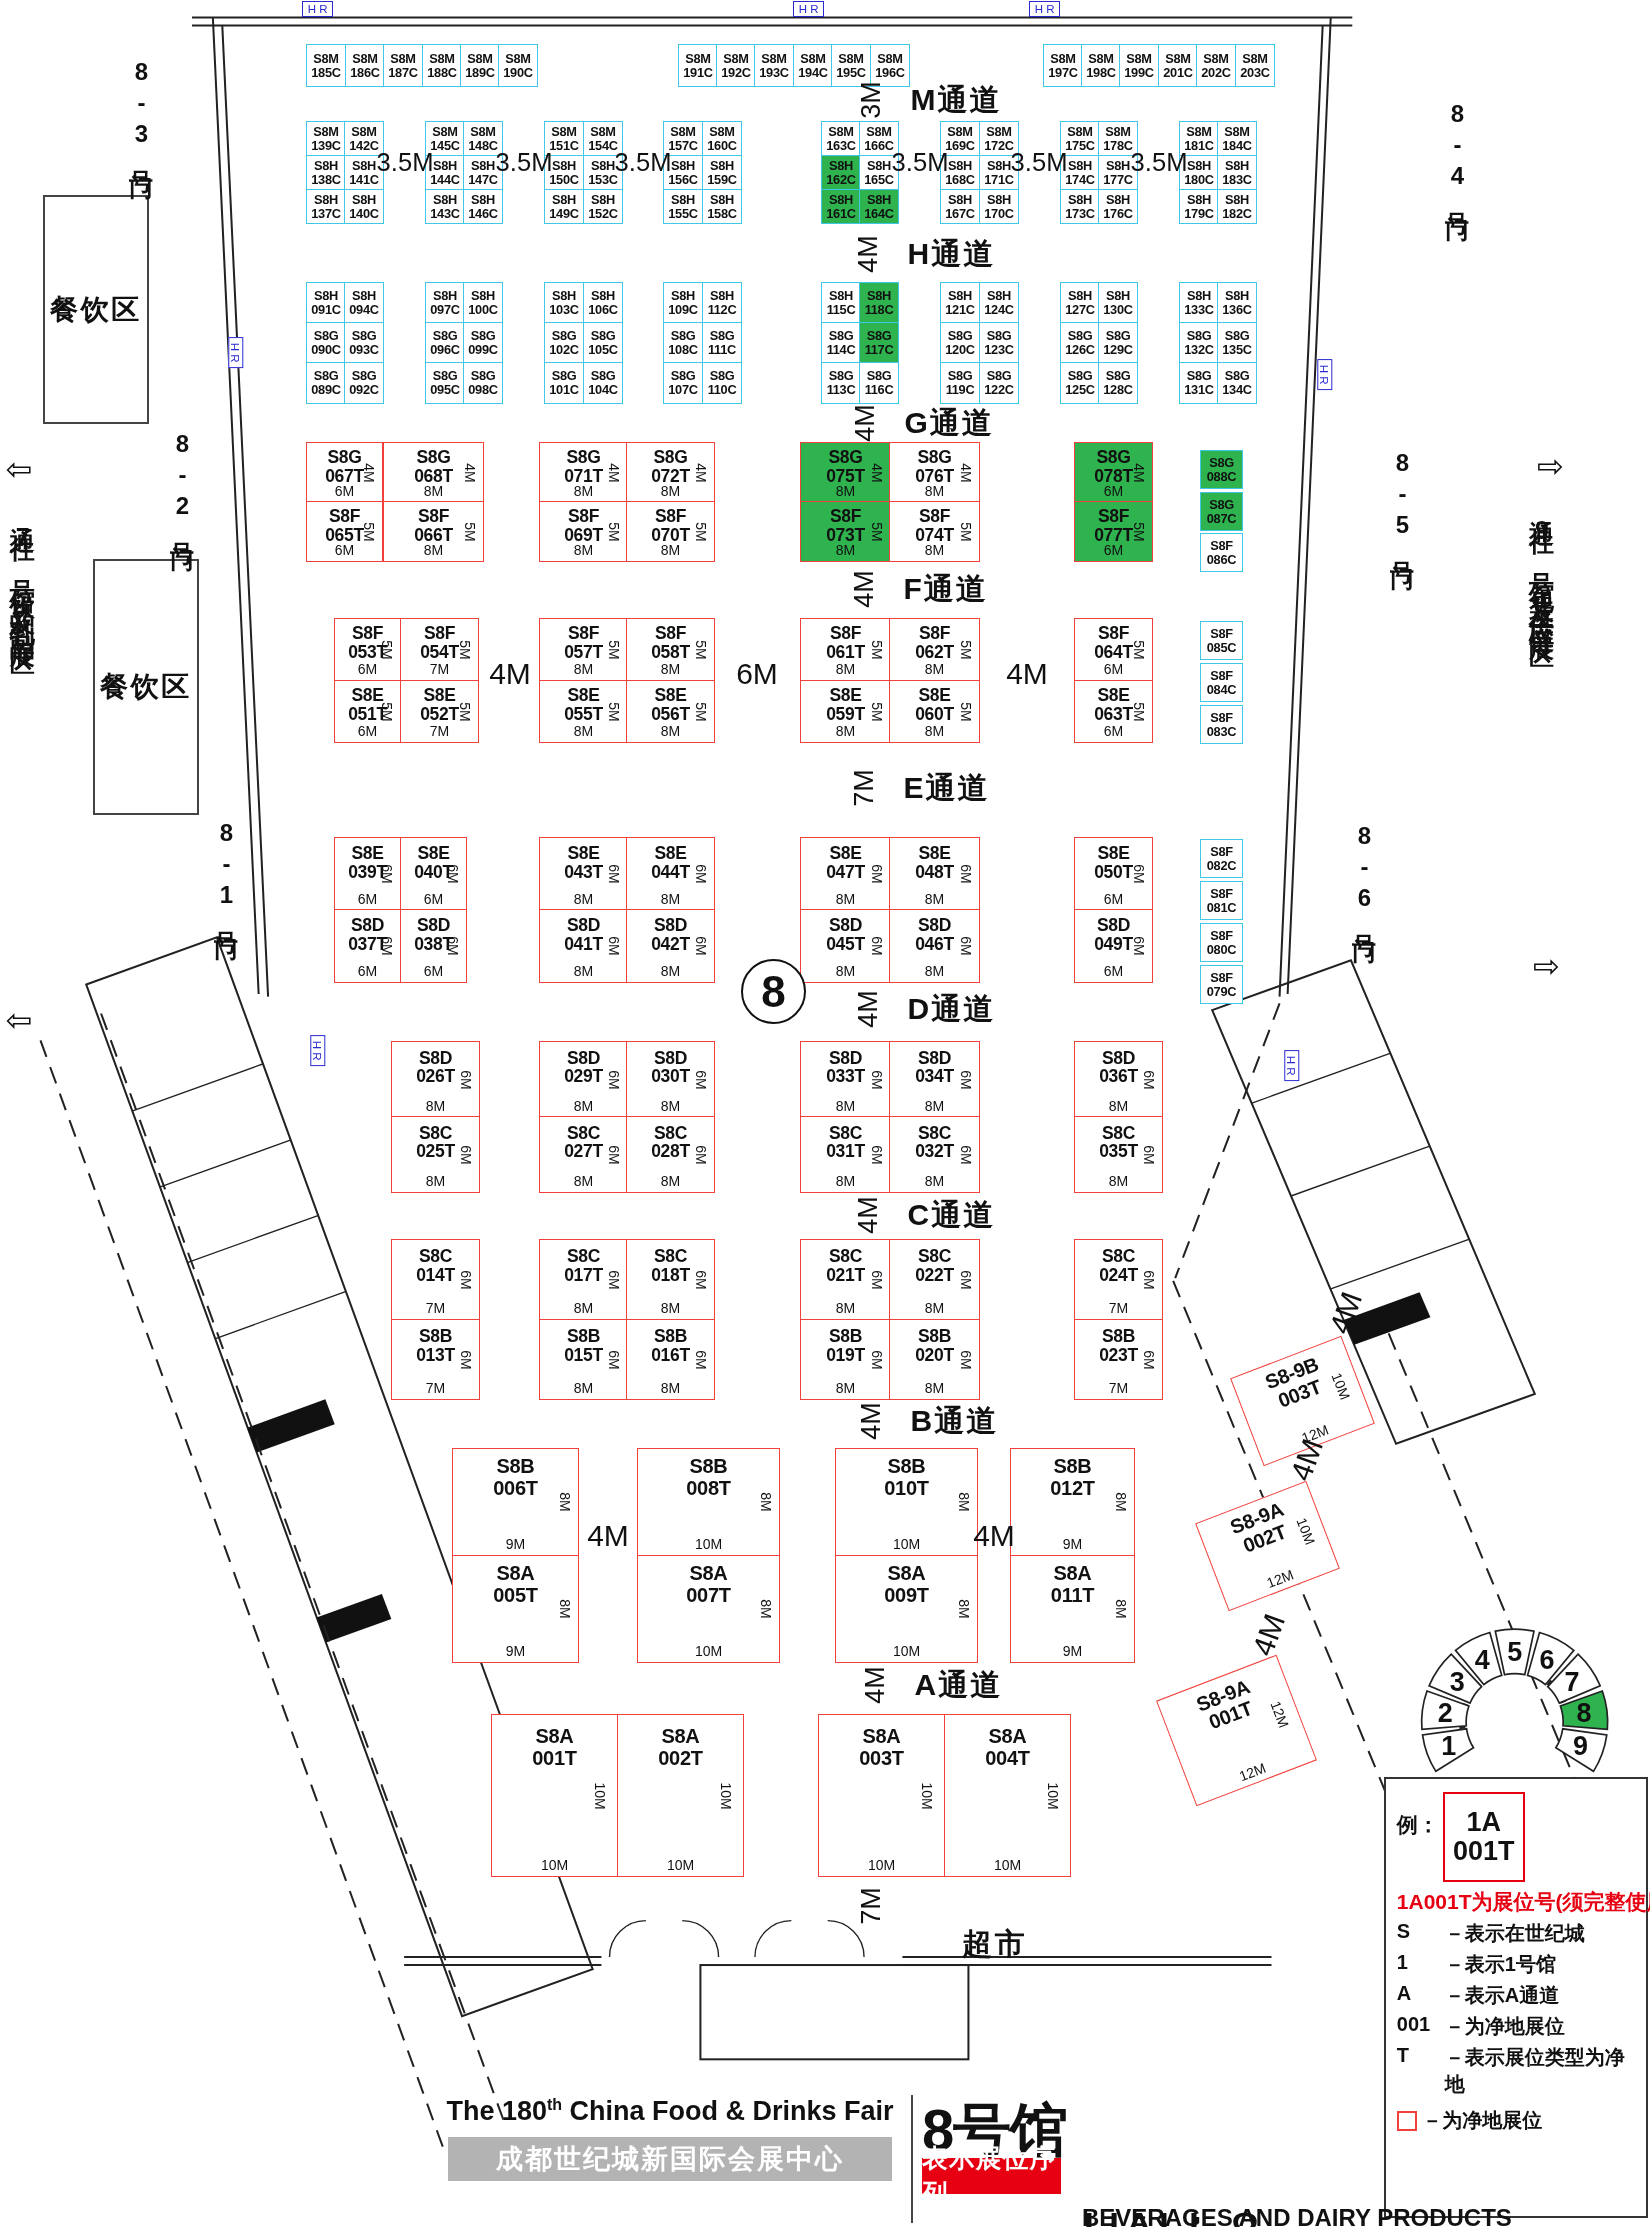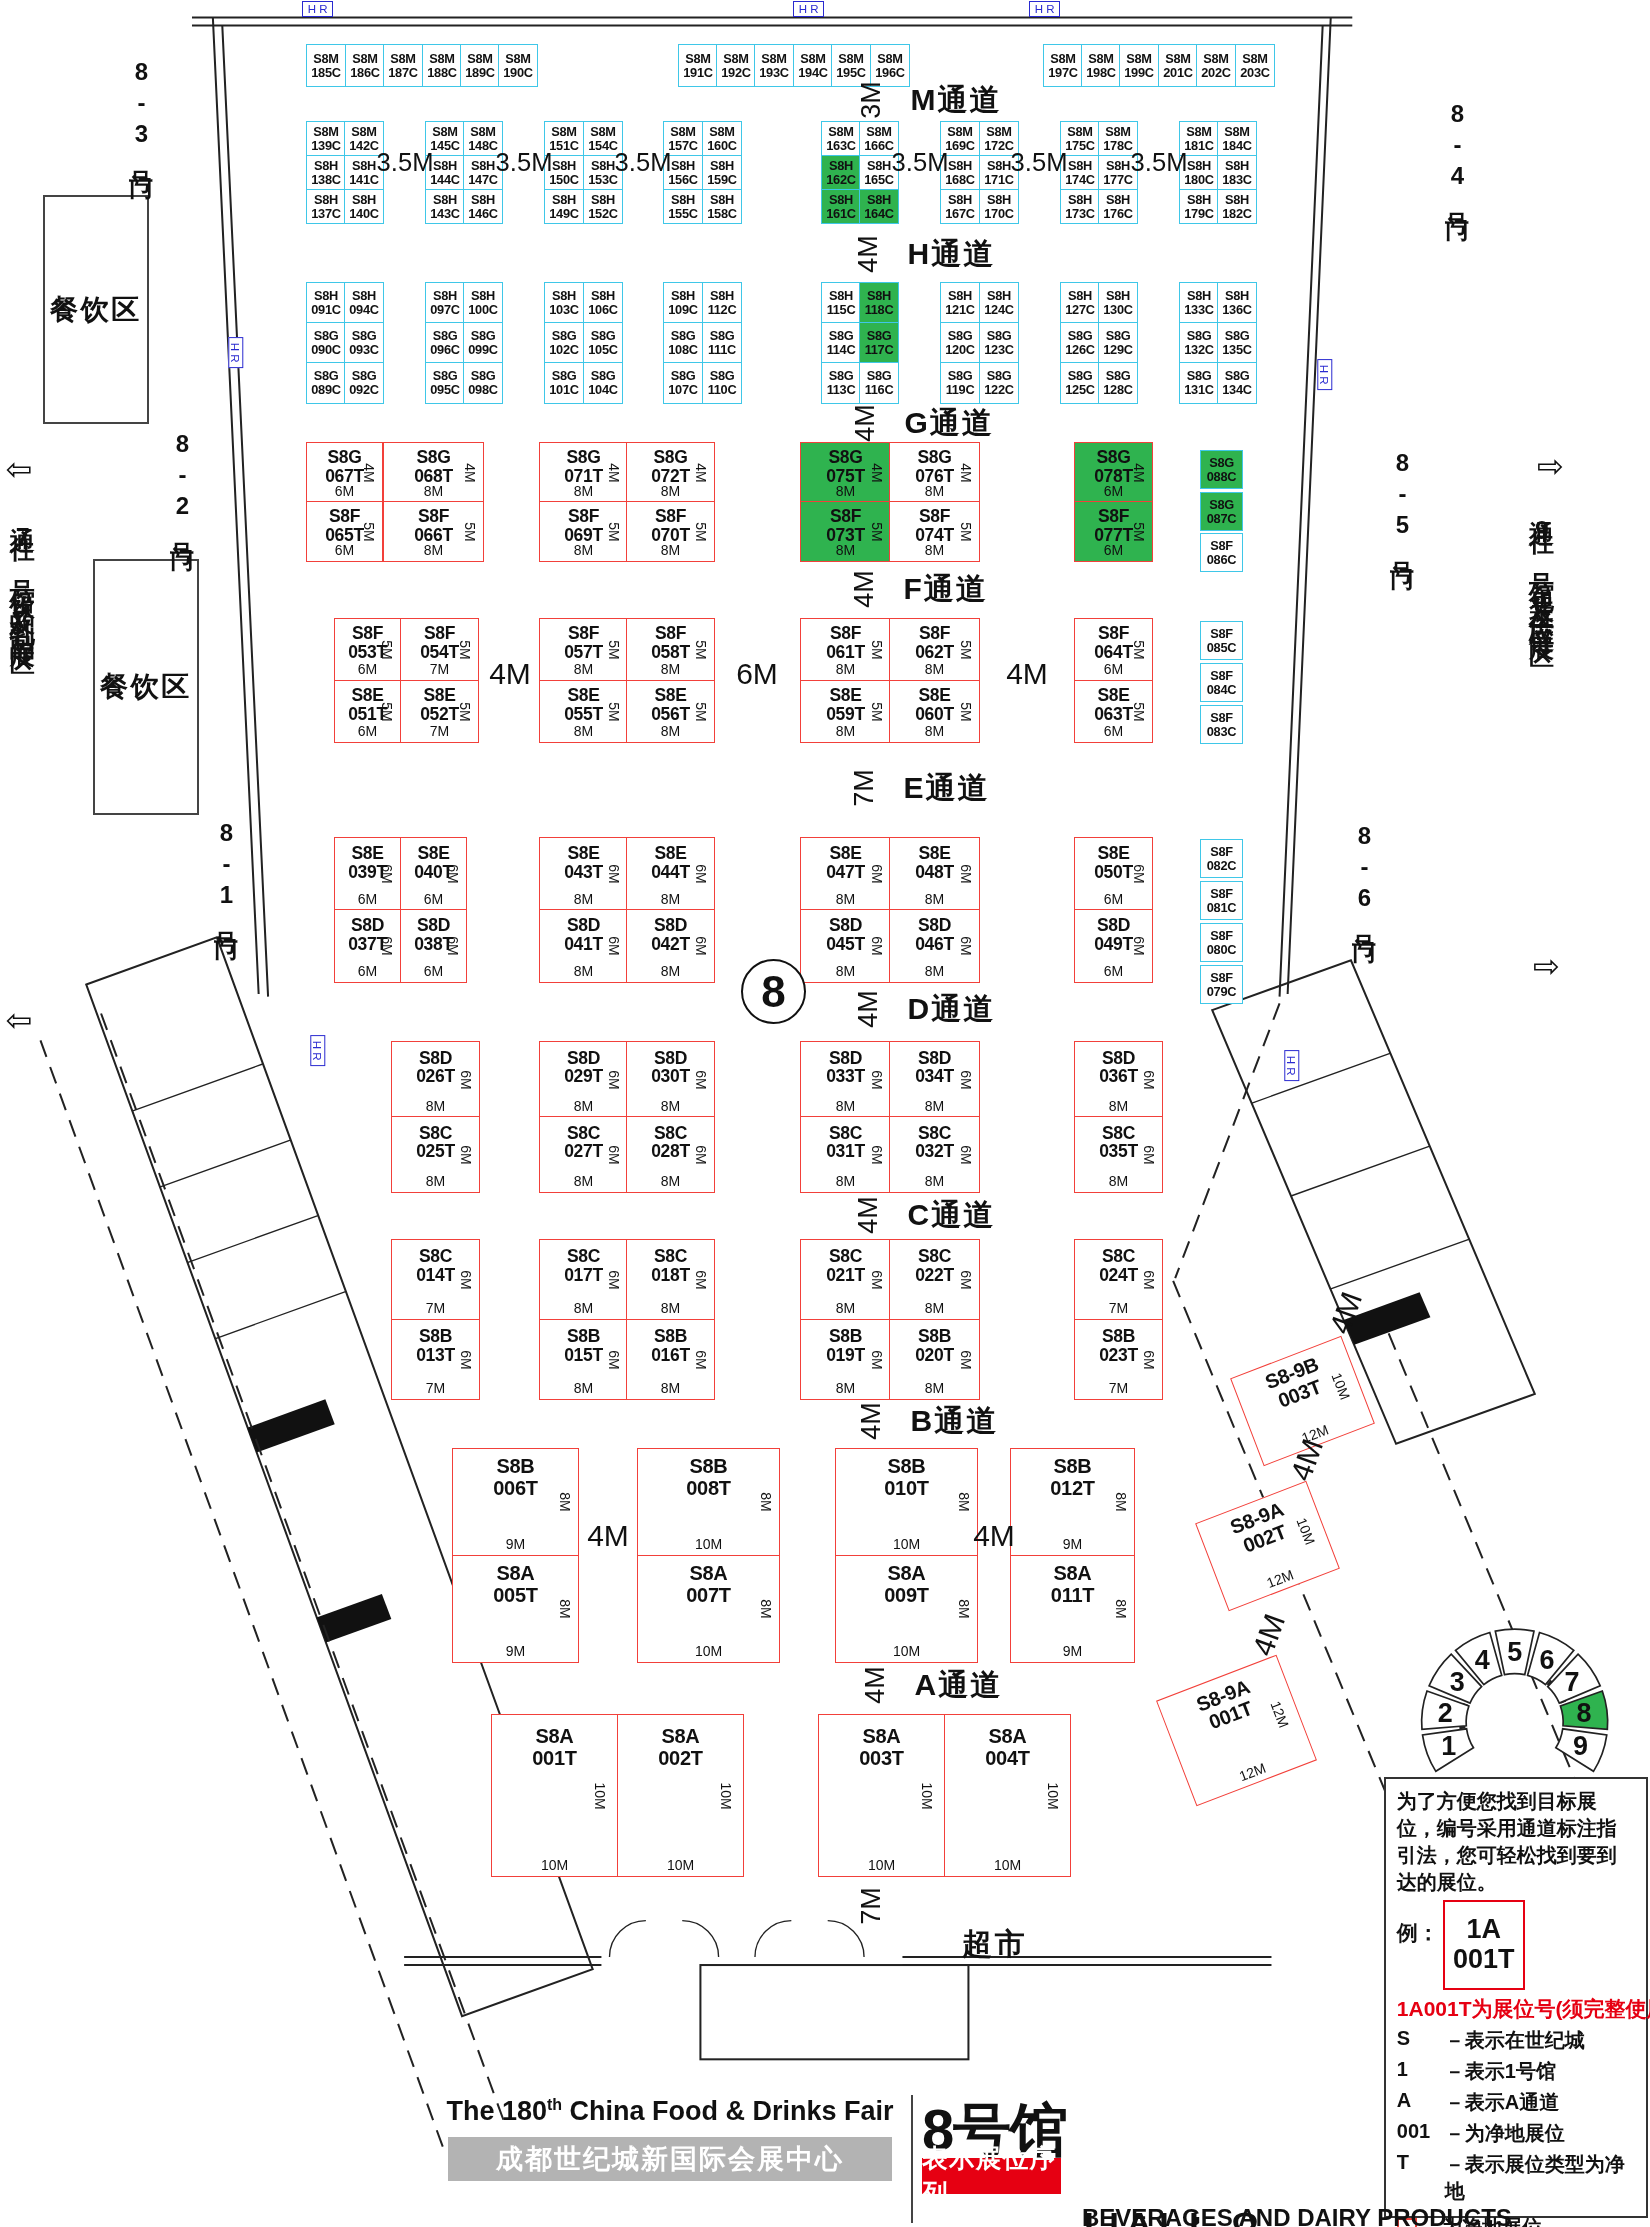--- a/index.html
+++ b/index.html
@@ -113,21 +113,20 @@
       <text x="236.0" y="57.8" font-size="40" font-weight="bold" fill="#111" text-anchor="middle" dominant-baseline="central">6</text>
       <path d="M282.1,49.1 A138,138 0 0 1 315.0,96.1 L254.3,121.9 A72,72 0 0 0 237.1,97.3 Z" fill="#fff" stroke="#222" stroke-width="2.5"></path>
       <text x="273.2" y="90.3" font-size="40" font-weight="bold" fill="#111" text-anchor="middle" dominant-baseline="central">7</text>
       <path d="M318.1,103.9 A138,138 0 0 1 325.6,160.8 L259.8,155.6 A72,72 0 0 0 255.9,126.0 Z" fill="#2fb34f" stroke="#222" stroke-width="2.5"></path>
       <text x="291.1" y="136.4" font-size="40" font-weight="bold" fill="#111" text-anchor="middle" dominant-baseline="central">8</text>
       <path d="M324.7,169.2 A138,138 0 0 1 305.0,223.1 L249.1,188.2 A72,72 0 0 0 259.3,160.0 Z" fill="#fff" stroke="#222" stroke-width="2.5"></path>
       <text x="285.7" y="185.6" font-size="40" font-weight="bold" fill="#111" text-anchor="middle" dominant-baseline="central">9</text>
     </svg>
 
   <div class="legend">
-    <div class="lg-intro">为了方便您找到目标展位，编号采用通道标注指引法，您可轻松找到要到达的展位。</div>
     <div class="lg-example-row">
       <span class="lg-li">例：</span>
       <div class="lg-example-booth">
         <div>1A</div>
         <div>001T</div>
       </div>
     </div>
     <div class="lg-note">1A001T为展位号(须完整使用)</div>
     <div id="lg-keys">
         <div class="lg-key">

